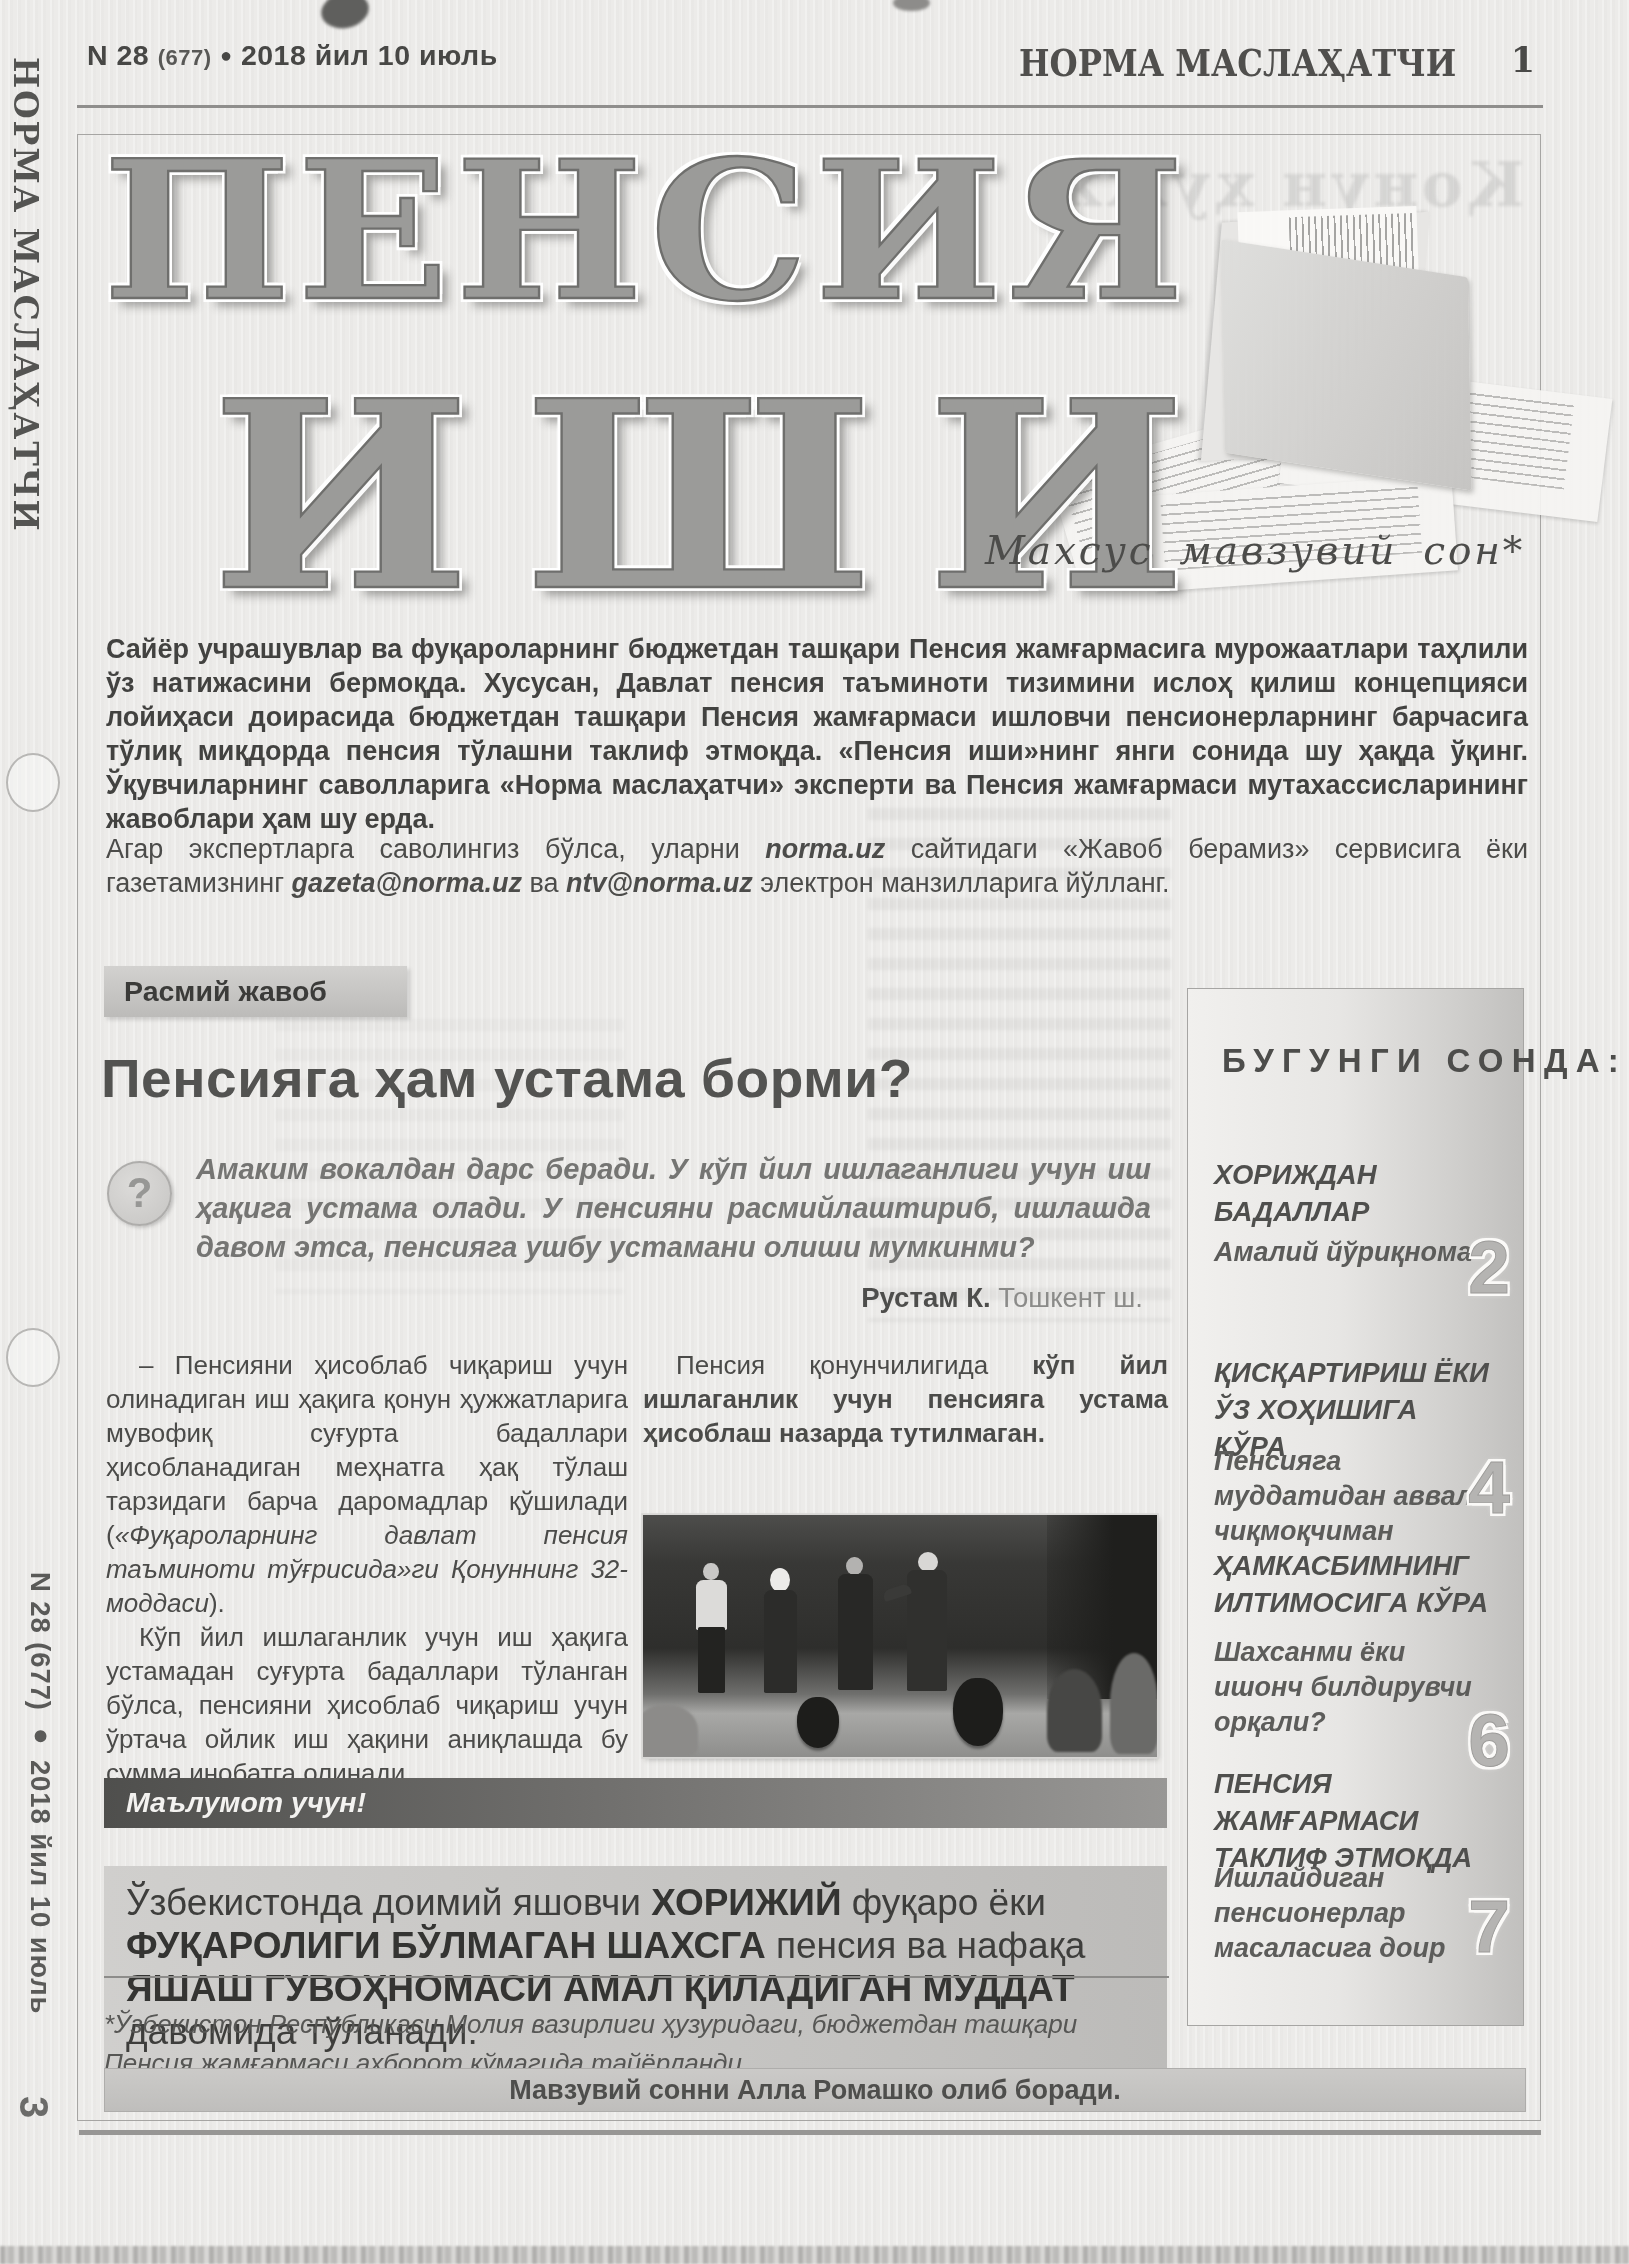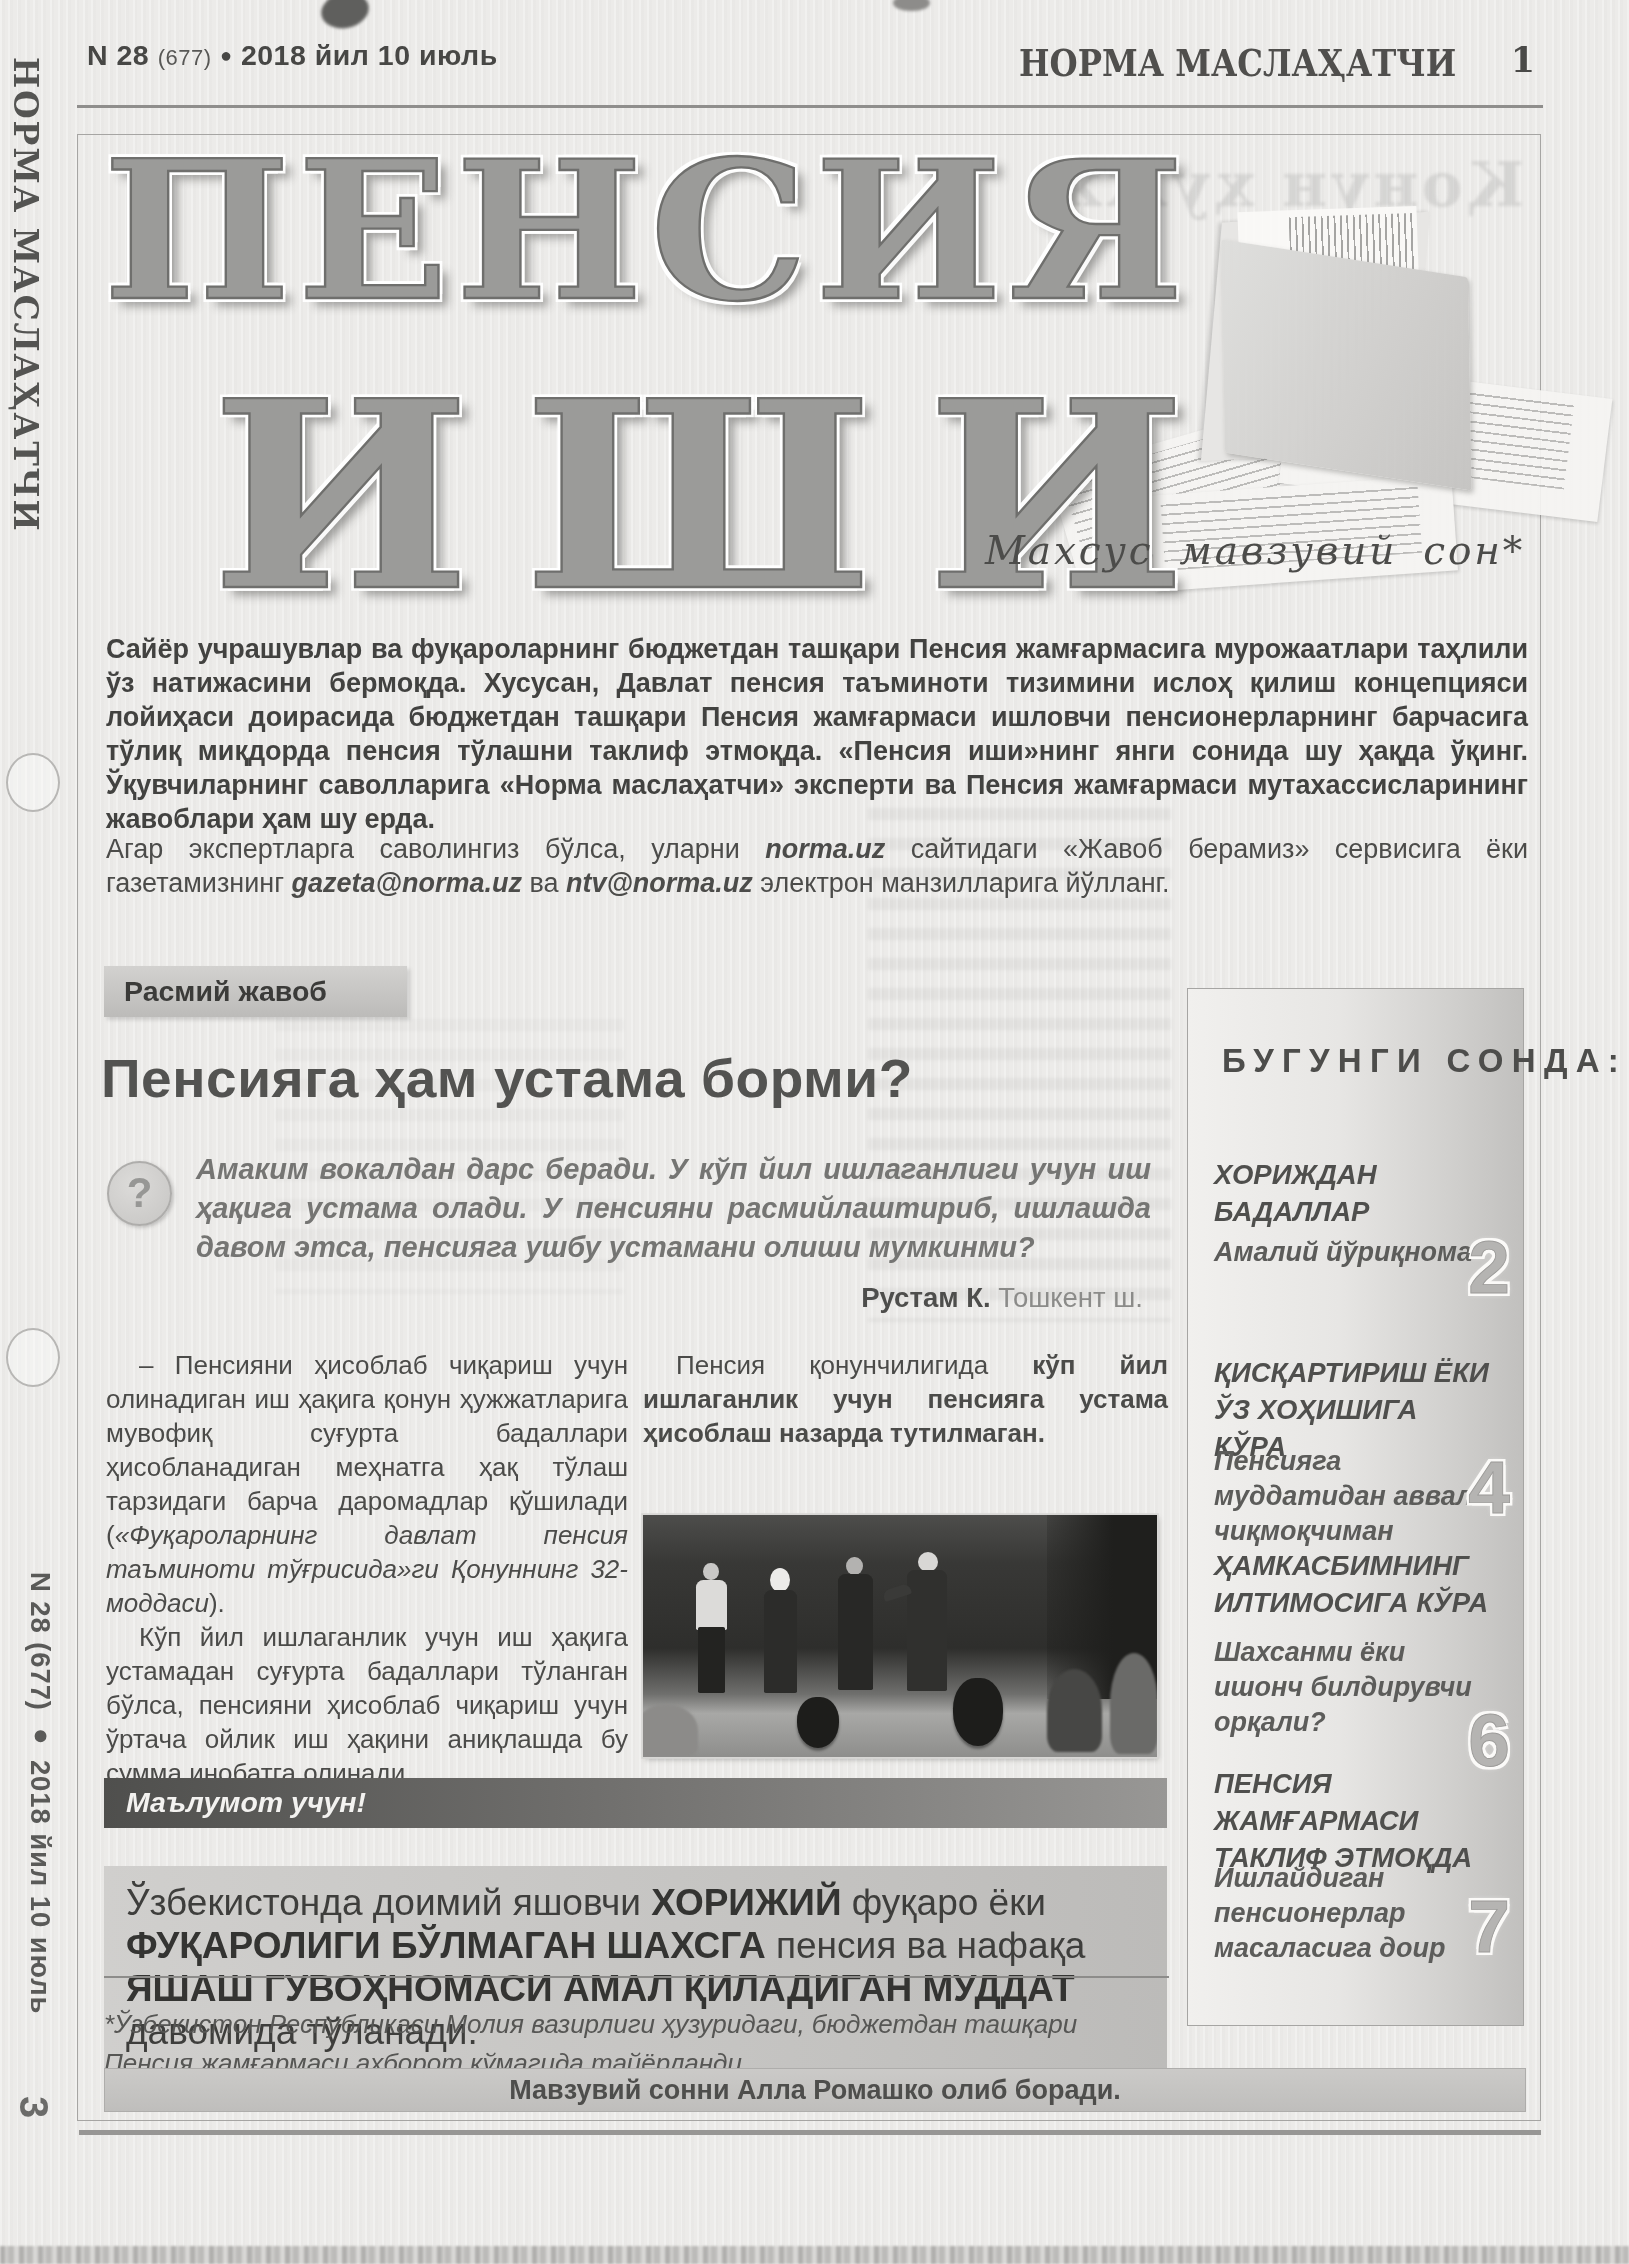--- a/index.html
+++ b/index.html
@@ -15,21 +15,21 @@
     background:
       repeating-linear-gradient(90deg, rgba(255,255,255,0.28) 0 1.8px, rgba(0,0,0,0.012) 1.8px 4.6px, rgba(255,255,255,0.0) 4.6px 8.3px);
     pointer-events:none;
   }
   .vtext{
     writing-mode:vertical-rl;
     white-space:nowrap;
   }
   
   .hdr-left{left:87px;top:39px;font-size:28.5px;font-weight:bold;color:#474745;letter-spacing:0.5px;}
-  .hdr-left .paren{font-size:22px;font-weight:normal;color:#585856;}
+  .hdr-left .paren{font-size:22px;font-weight:bold;color:#585856;}
   .hdr-left .bullet{font-size:20px;position:relative;top:-2.8px;color:#474745;}
   .hdr-right{right:173px;top:40px;font-family:"DejaVu Serif",serif;font-weight:bold;font-size:34px;color:#504f4d;letter-spacing:0px;transform:scale(0.95,1.12);transform-origin:right top;}
   .hdr-page{right:94px;top:39px;font-family:"DejaVu Serif",serif;font-weight:bold;font-size:35px;color:#4a4a48;}
   .hdr-rule{left:77px;top:105px;width:1466px;height:2.8px;background:#8f8e8c;}
   
   .frame{left:77px;top:134px;width:1462px;height:1985px;border:1.8px solid #a6a5a3;background:transparent;}
   .frame-heavy-rule{left:79px;top:2130px;width:1462px;height:4.6px;background:#979694;filter:blur(0.6px);}
   
   .blob1{left:321px;top:-7.3px;width:48px;height:35px;background:#5f5f5d;border-radius:50%;filter:blur(1.4px);transform:rotate(-12deg);}
   .blob2{left:893px;top:-5.5px;width:37px;height:16.5px;background:#8d8c8a;border-radius:50%;filter:blur(1.8px);}

